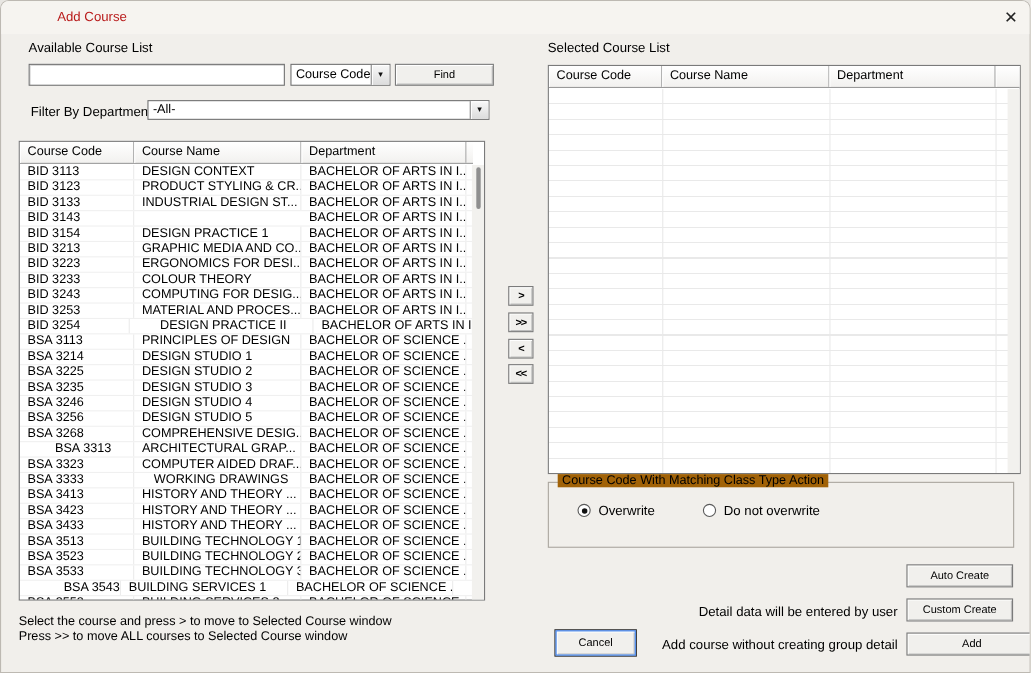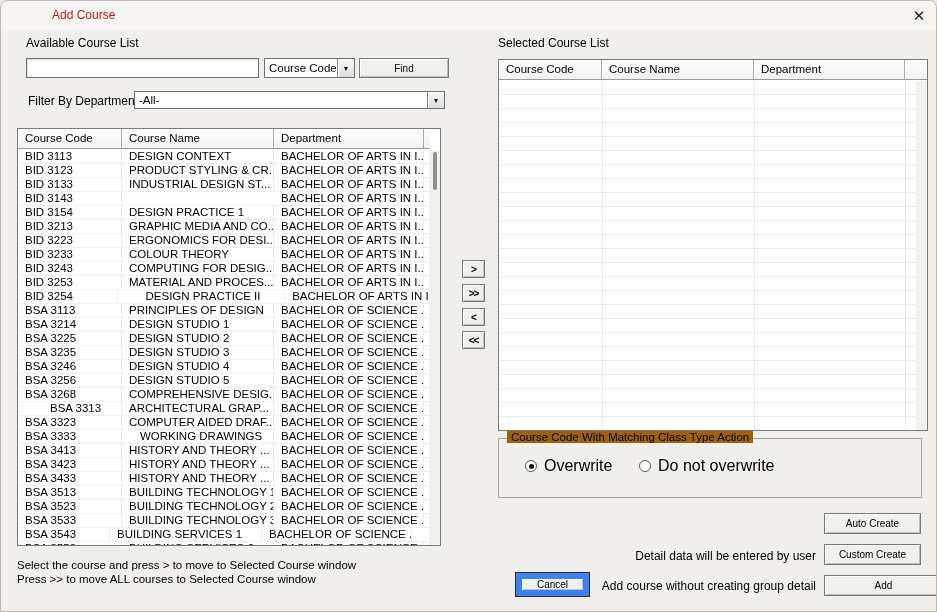--- a/index.html
+++ b/index.html
@@ -56,23 +56,22 @@
   .btn{
     position:absolute;
     background:#f1f0ed;
     border:1px solid #7b7b7b;
     box-shadow: inset 1px 1px 0 #fff, inset -1px -1px 0 #bdbdbd;
     font-size:10px; text-align:center;
     display:flex; align-items:center; justify-content:center;
     cursor:default;
   }
   .btn.default{
-    border:6px solid #3b82f6;
+    border:1px solid #3b82f6;
     box-shadow: 0 0 0 1px #2e2e2e, inset 1px 1px 0 #fff, inset -1px -1px 0 #bdbdbd;
-    margin-left: 11px;
   }
   .xfer{ width:23px; height:18px; font-size:10px; font-weight:bold; letter-spacing:-1px; }
 
   
   .listview{
     position:absolute; background:#fff;
     border:1px solid #7a7a7a;
     overflow:hidden;
   }
   .lv-header{
@@ -116,21 +115,21 @@
     background:#a16207; padding:0 4px; font-size:11.5px;
   }
   .radio-row{ position:absolute; display:flex; align-items:center; gap:7px; }
   .radio{
     width:12px; height:12px; border-radius:50%;
     border:1px solid #5a5a5a; background:#fff;
     display:flex; align-items:center; justify-content:center;
   }
   .radio .dot{ width:5px; height:5px; border-radius:50%; background:#111; display:none; }
   .radio.checked .dot{ display:block; }
-  .radio-label{ font-size:16px; }
+  .radio-label{ font-size:12px; }
 
   .hint{ position:absolute; font-size:12px; text-align:right; white-space:nowrap; }
   .foot{ position:absolute; font-size:11.5px; white-space:nowrap; }
 </style>
 </head>
 <body>
 
 <div class="dialog">
 
   <div class="titlebar">
@@ -292,21 +291,21 @@
           <div class="lv-cell" style="width: 104px;">BSA 3523</div>
           <div class="lv-cell" style="width: 152px;">BUILDING TECHNOLOGY 2</div>
           <div class="lv-cell" style="width: 150px;">BACHELOR OF SCIENCE ...</div>
         </div>
         <div class="lv-row">
           <div class="lv-cell" style="width: 104px;">BSA 3533</div>
           <div class="lv-cell" style="width: 152px;">BUILDING TECHNOLOGY 3</div>
           <div class="lv-cell" style="width: 150px;">BACHELOR OF SCIENCE ...</div>
         </div>
         <div class="lv-row">
-          <div class="lv-cell" style="width: 92px;">BSA 3543</div>
+          <div class="lv-cell" style="width: 92px; text-align: right;">BSA 3543</div>
           <div class="lv-cell" style="width: 152px;">BUILDING SERVICES 1</div>
           <div class="lv-cell" style="width: 150px;">BACHELOR OF SCIENCE ...</div>
         </div>
         <div class="lv-row">
           <div class="lv-cell" style="width: 104px;">BSA 3553</div>
           <div class="lv-cell" style="width: 152px;">BUILDING SERVICES 2</div>
           <div class="lv-cell" style="width: 150px;">BACHELOR OF SCIENCE ...</div>
         </div>
       </div>
     <div class="sb-track" style="left:411px; top:21px; width:12px; height:396px;">

